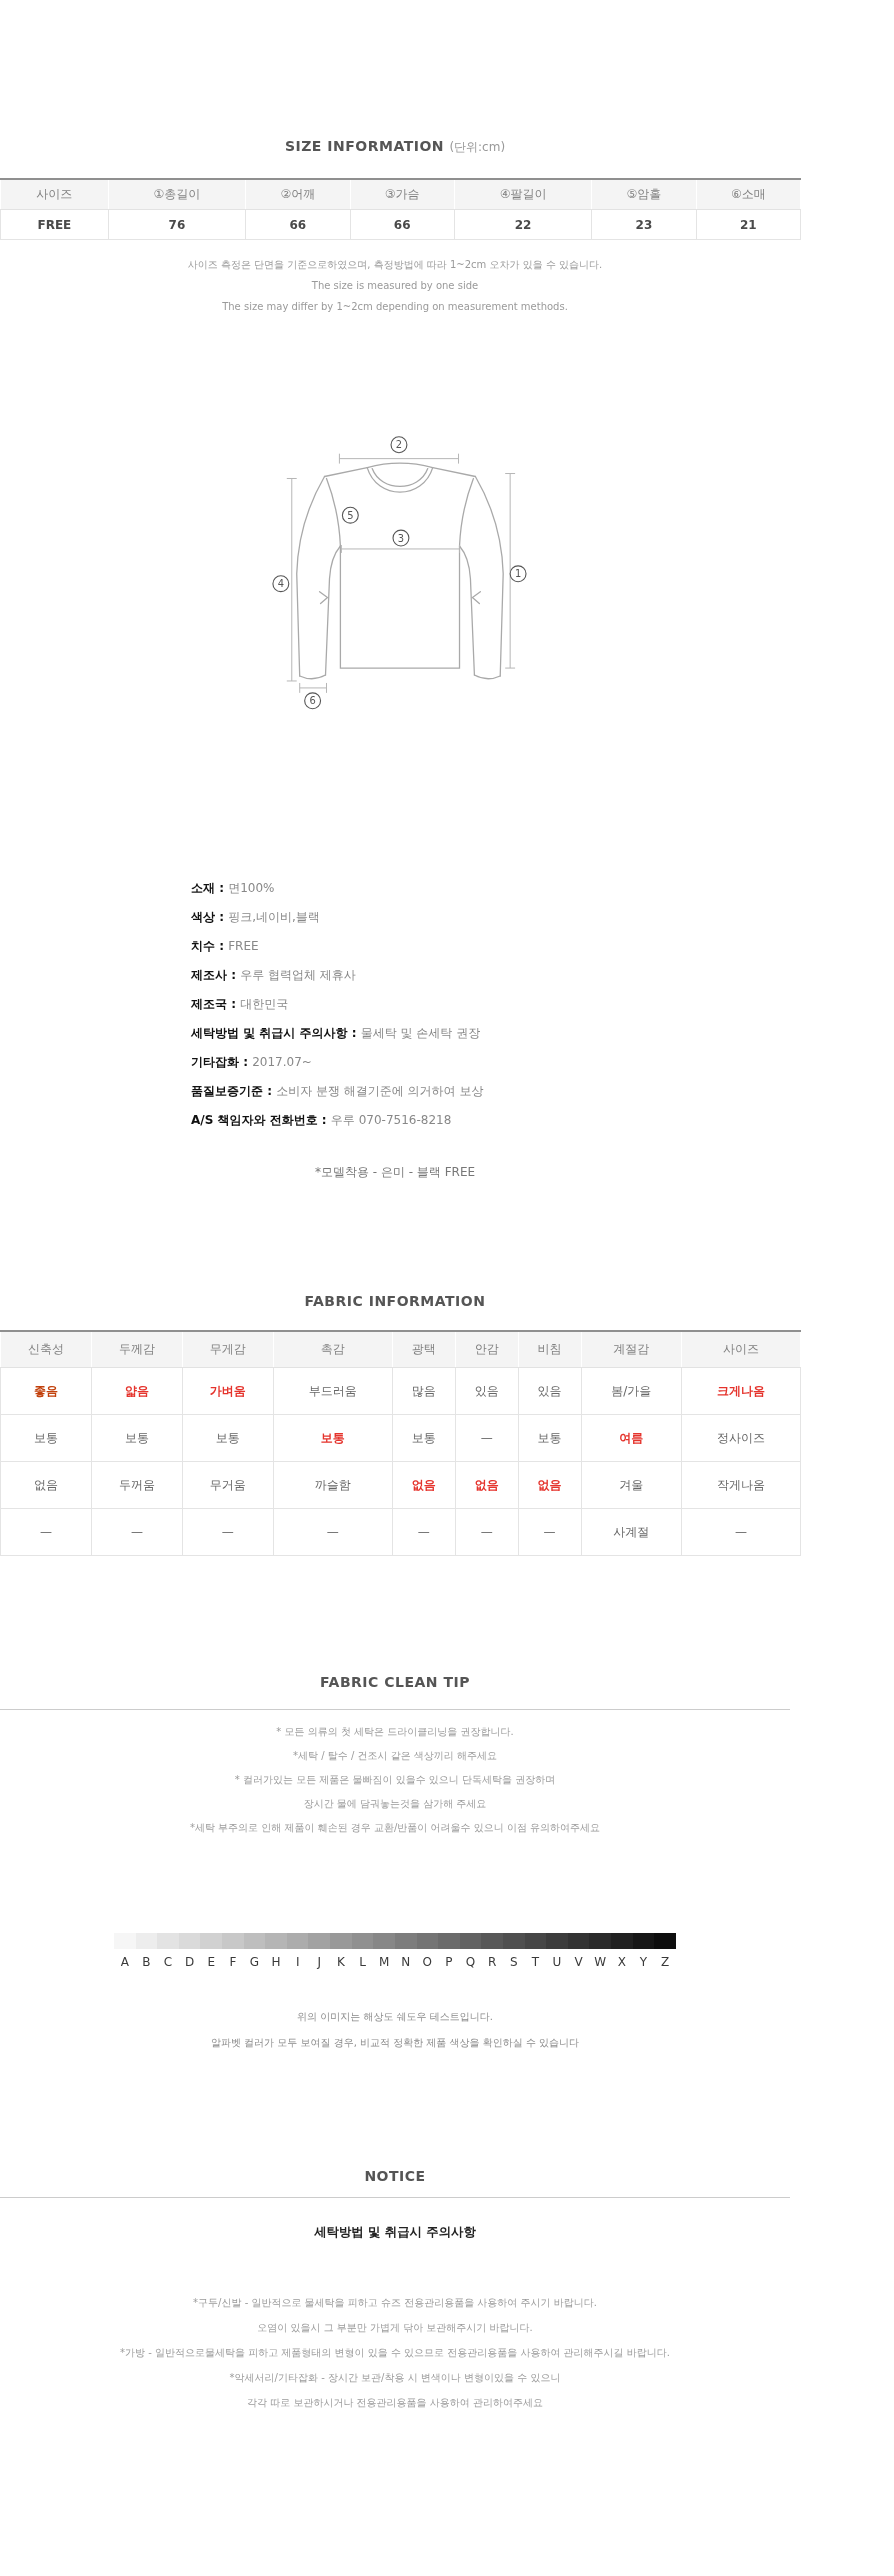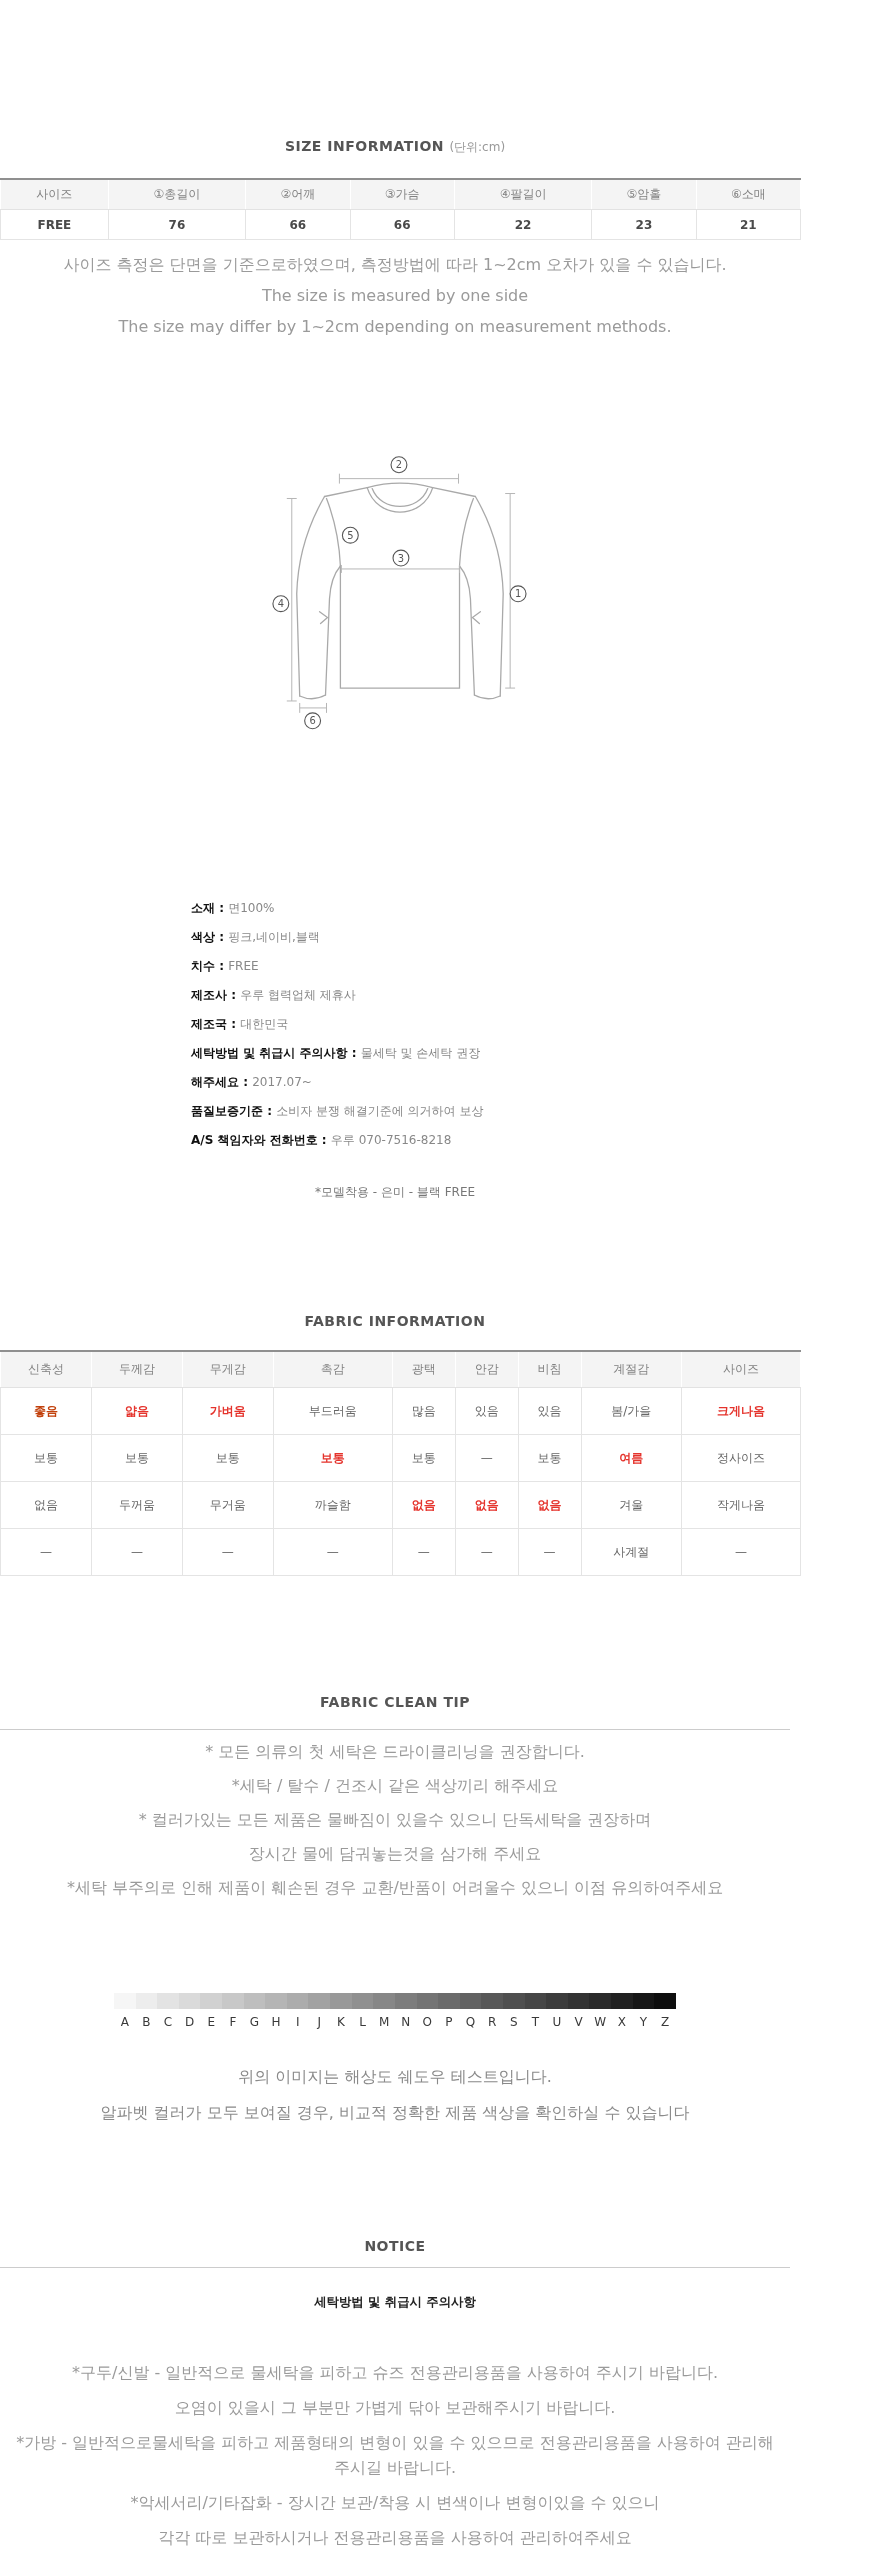--- a/index.html
+++ b/index.html
@@ -32,21 +32,21 @@
     background:#fff;
   }
   .size-table th{height:27px;}
   .size-table td{height:27px;font-weight:bold;color:#4a4a4a;}
   .product-wrap{margin-top:20px;}
   .product-table th{height:33px;}
   .product-table td{height:44px;}
   .product-table td.em{font-weight:bold;}
 
   
-  .notes p{margin:10px;text-align:center;font-size:16px;color:#9a9a9a;line-height:21px;}
+  .notes p{margin:0;text-align:center;font-size:10px;color:#9a9a9a;line-height:21px;}
   .size-notes{margin-top:14px;}
 
   
   .diagram{margin-top:58px;text-align:center;}
   .diagram svg{display:inline-block;}
 
   
   .details{margin-top:157px;margin-left:191px;}
   .detail-row{font-size:12px;line-height:29px;color:#888;}
   .detail-row b{color:#111;font-weight:bold;}
@@ -181,21 +181,21 @@
     </svg>
   </div>
 
   <div class="details">
       <div class="detail-row"><b>소재 : </b><span>면100%</span></div>
       <div class="detail-row"><b>색상 : </b><span>핑크,네이비,블랙</span></div>
       <div class="detail-row"><b>치수 : </b><span>FREE</span></div>
       <div class="detail-row"><b>제조사 : </b><span>우루 협력업체 제휴사</span></div>
       <div class="detail-row"><b>제조국 : </b><span>대한민국</span></div>
       <div class="detail-row"><b>세탁방법 및 취급시 주의사항 : </b><span>물세탁 및 손세탁 권장</span></div>
-      <div class="detail-row"><b>해주세요 : </b><span>2017.07~</span></div>
+      <div class="detail-row"><b>기타잡화 : </b><span>2017.07~</span></div>
       <div class="detail-row"><b>품질보증기준 : </b><span>소비자 분쟁 해결기준에 의거하여 보상</span></div>
       <div class="detail-row"><b>A/S 책임자와 전화번호 : </b><span>우루 070-7516-8218</span></div>
     </div>
 
   <p class="model-note">*모델착용 - 은미 - 블랙 FREE</p>
 
   <h2 class="sec-title pi-title">FABRIC INFORMATION</h2>
 
   <div class="table-wrap product-wrap">
     <table class="info-table product-table">

